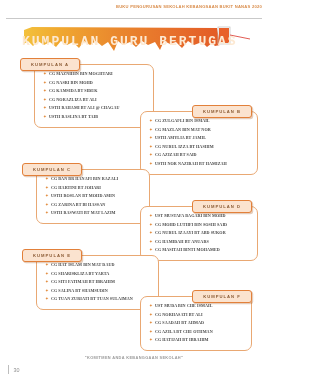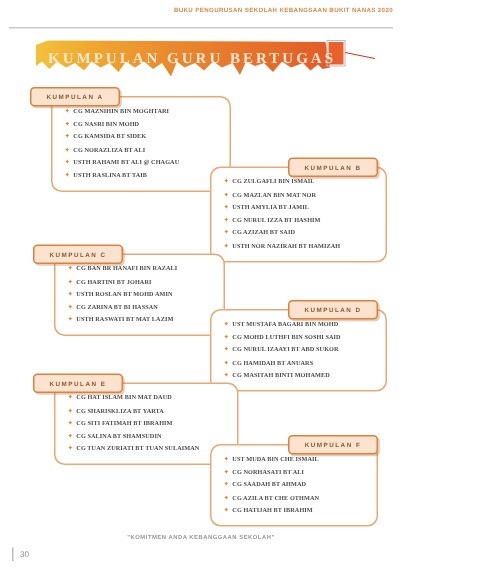--- a/index.html
+++ b/index.html
@@ -44,22 +44,22 @@
     top: 26px;
     width: 228px;
     height: 28px;
   }
   .banner-svg { display:block; width:228px; height:28px; }
   .banner-title {
     position: absolute;
     left: 0; right: 26px;
     top: 8px;
     text-align: right;
-    font-family: Liberation Serif, serif;
-    font-size: 10px;
+    font-family: Liberation Mono, monospace;
+    font-size: 13px;
     font-weight: bold;
     letter-spacing: 2.0px;
     color: #fde9d2;
     white-space: nowrap;
     pointer-events: none;
   }
 
   
   .group { position: absolute; }
 

